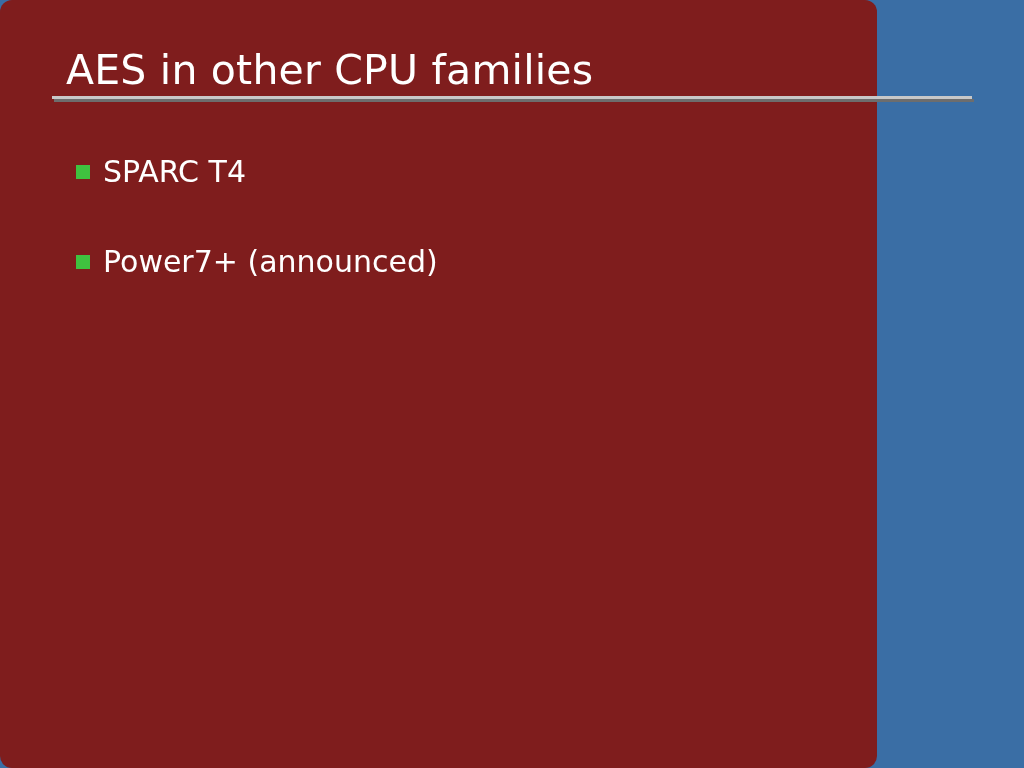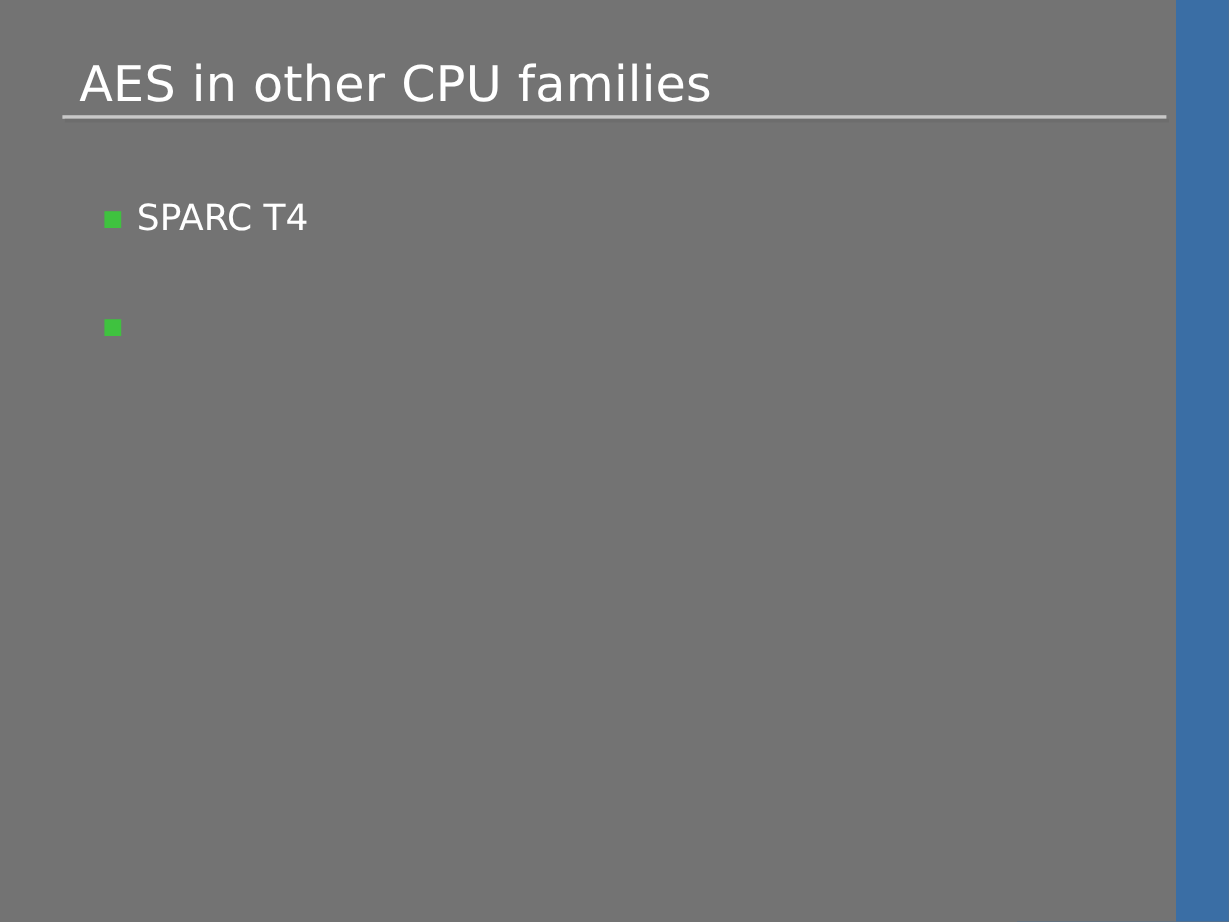--- a/index.html
+++ b/index.html
@@ -9,23 +9,24 @@
   body {
     width: 1024px;
     height: 768px;
     overflow: hidden;
     background: #3a6ea5;
     font-family: "DejaVu Sans", sans-serif;
   }
 
   #slide {
     position: relative;
-    width: 980px;
+    width: 877px;
     height: 768px;
-    background: #737373;
+    background: #7f1d1d;
+    border-radius: 12px;
   }
 
   
   #title-block {
     position: absolute;
     left: 52px;
     top: 44px;
     width: 920px;
     height: 62px;
   }
@@ -64,21 +65,21 @@
     background: #6d6d6d;
   }
 
   
   #bullet-list {
     position: absolute;
     left: 76px;
     top: 152px;
     width: 880px;
     list-style: none;
-    margin: 11px;
+    margin: 0;
     padding: 0;
   }
 
   .bullet-item {
     position: relative;
     height: 44px;
     margin: 0 0 46px 0;
     padding: 0;
     display: block;
   }
@@ -119,17 +120,18 @@
   <ul id="bullet-list">
 
     <li class="bullet-item">
       <span class="bullet-marker"></span>
       <span class="bullet-text">SPARC T4</span>
     </li>
 
 
     <li class="bullet-item">
       <span class="bullet-marker"></span>
+      <span class="bullet-text">Power7+ (announced)</span>
     </li>
 
   </ul>
 
 </div>
 
 </body></html>

